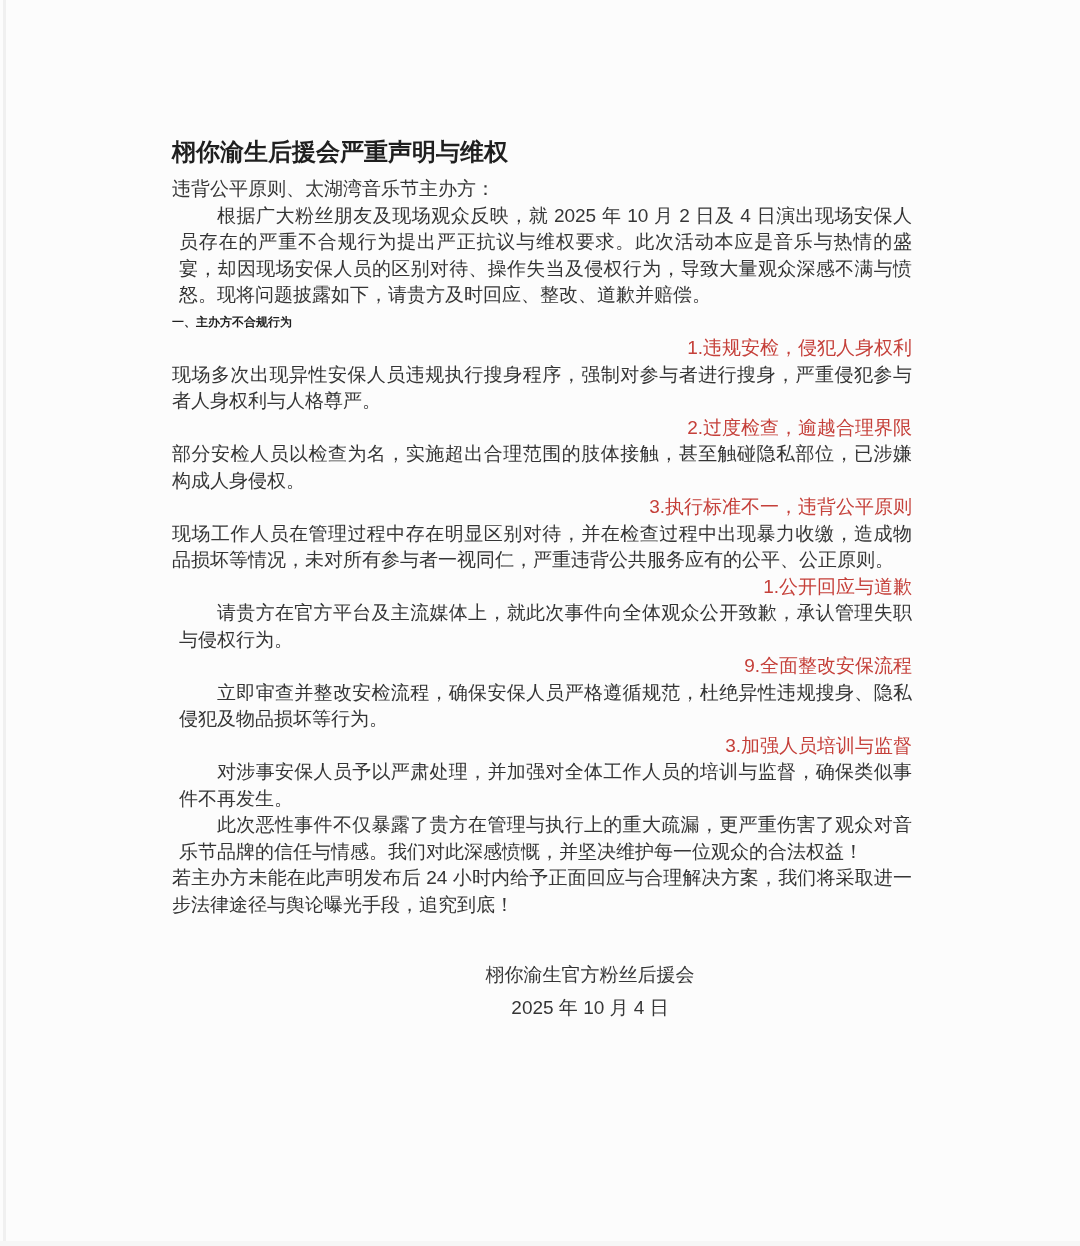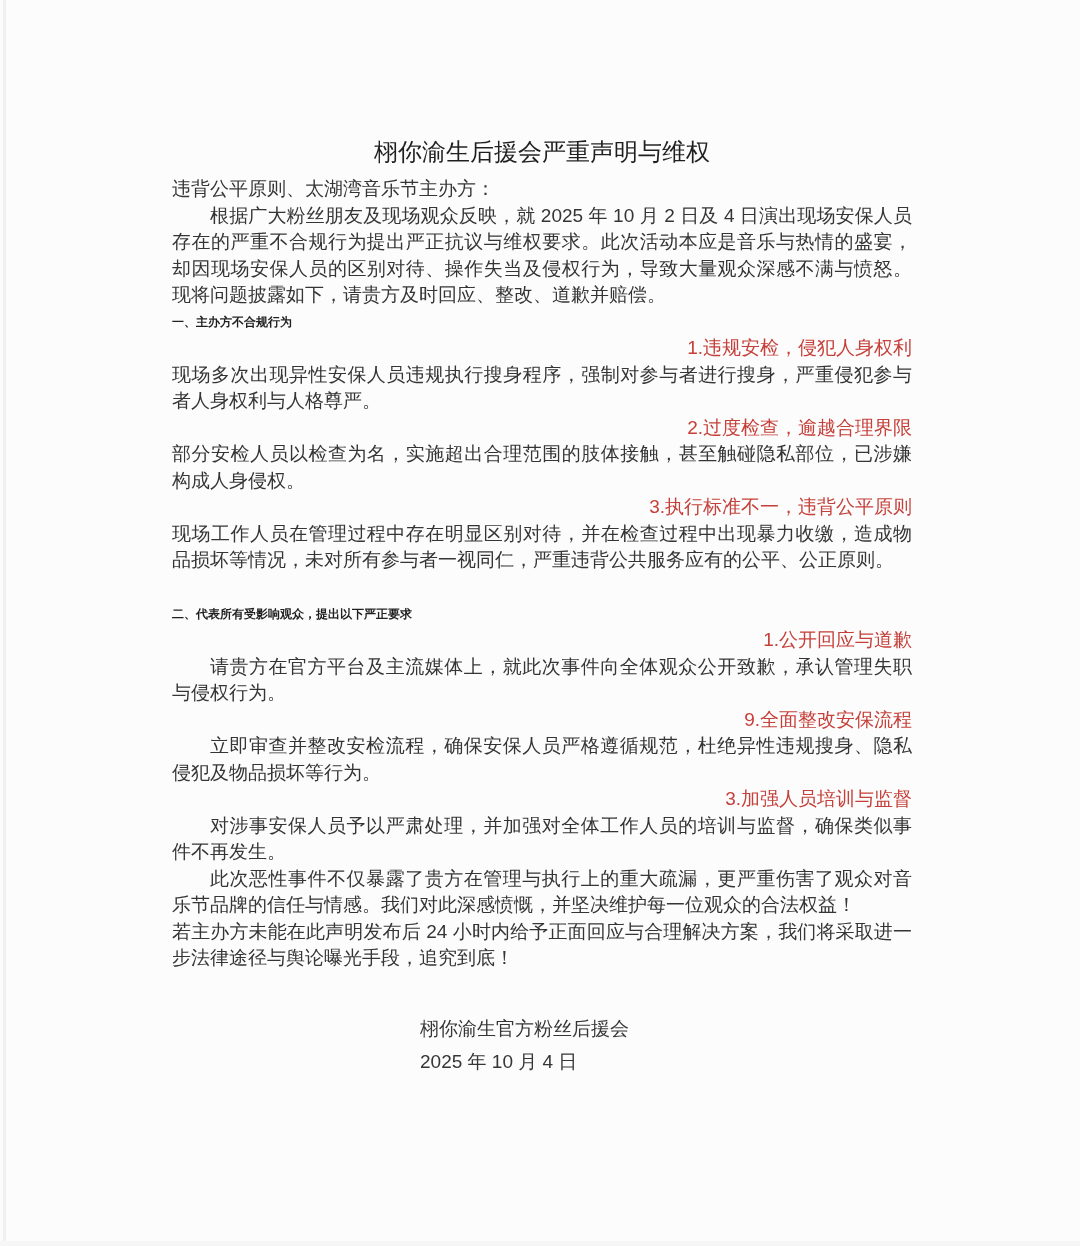--- a/index.html
+++ b/index.html
@@ -37,49 +37,49 @@
     left: 0;
     bottom: 0;
     width: 1080px;
     height: 5px;
     background: #f6f6f6;
   }
   h1.doc-title {
     margin: 0 0 9px 0;
     font-size: 24px;
     line-height: 31px;
-    font-weight: 400;
-    text-align: center;
+    font-weight: 700;
+    text-align: left;
     color: var(--bold-text, #1f1f1f);
   }
   h2.sec-heading {
     margin: 0;
     font-size: 12px;
     line-height: 26.5px;
     font-weight: 700;
     color: var(--bold-text, #1f1f1f);
   }
   h2.sec-gap { margin-top: 27px; }
   p {
     margin: 0;
     text-align: justify;
   }
   p.red-label {
     color: var(--heading-red, #c5403a);
     text-align: right;
   }
-  .indent { text-indent: 2em; }
+  .indent { text-indent: 2em; margin-left: 7px; }
   .signature-block {
     width: 340px;
     margin: 40px 152px 0 auto;
     text-align: center;
     line-height: 33px;
     color: var(--body-text, #353535);
   }
-  .signature-block p { }
+  .signature-block p { text-align: center; }
 </style>
 </head>
 <body>
 
 <div class="page">
   <div class="scan-edge"></div>
   <div class="scan-bottom"></div>
 
   <h1 class="doc-title">栩你渝生后援会严重声明与维权</h1>
 
@@ -91,21 +91,20 @@
 
   <p class="red-label">1.违规安检，侵犯人身权利</p>
   <p>现场多次出现异性安保人员违规执行搜身程序，强制对参与者进行搜身，严重侵犯参与者人身权利与人格尊严。</p>
 
   <p class="red-label">2.过度检查，逾越合理界限</p>
   <p>部分安检人员以检查为名，实施超出合理范围的肢体接触，甚至触碰隐私部位，已涉嫌构成人身侵权。</p>
 
   <p class="red-label">3.执行标准不一，违背公平原则</p>
   <p>现场工作人员在管理过程中存在明显区别对待，并在检查过程中出现暴力收缴，造成物品损坏等情况，未对所有参与者一视同仁，严重违背公共服务应有的公平、公正原则。</p>
 
-  <h2 class="sec-heading sec-gap">二、代表所有受影响观众，提出以下严正要求</h2>
 
   <p class="red-label">1.公开回应与道歉</p>
   <p class="indent">请贵方在官方平台及主流媒体上，就此次事件向全体观众公开致歉，承认管理失职与侵权行为。</p>
 
   <p class="red-label">9.全面整改安保流程</p>
   <p class="indent">立即审查并整改安检流程，确保安保人员严格遵循规范，杜绝异性违规搜身、隐私侵犯及物品损坏等行为。</p>
 
   <p class="red-label">3.加强人员培训与监督</p>
   <p class="indent">对涉事安保人员予以严肃处理，并加强对全体工作人员的培训与监督，确保类似事件不再发生。</p>
 

